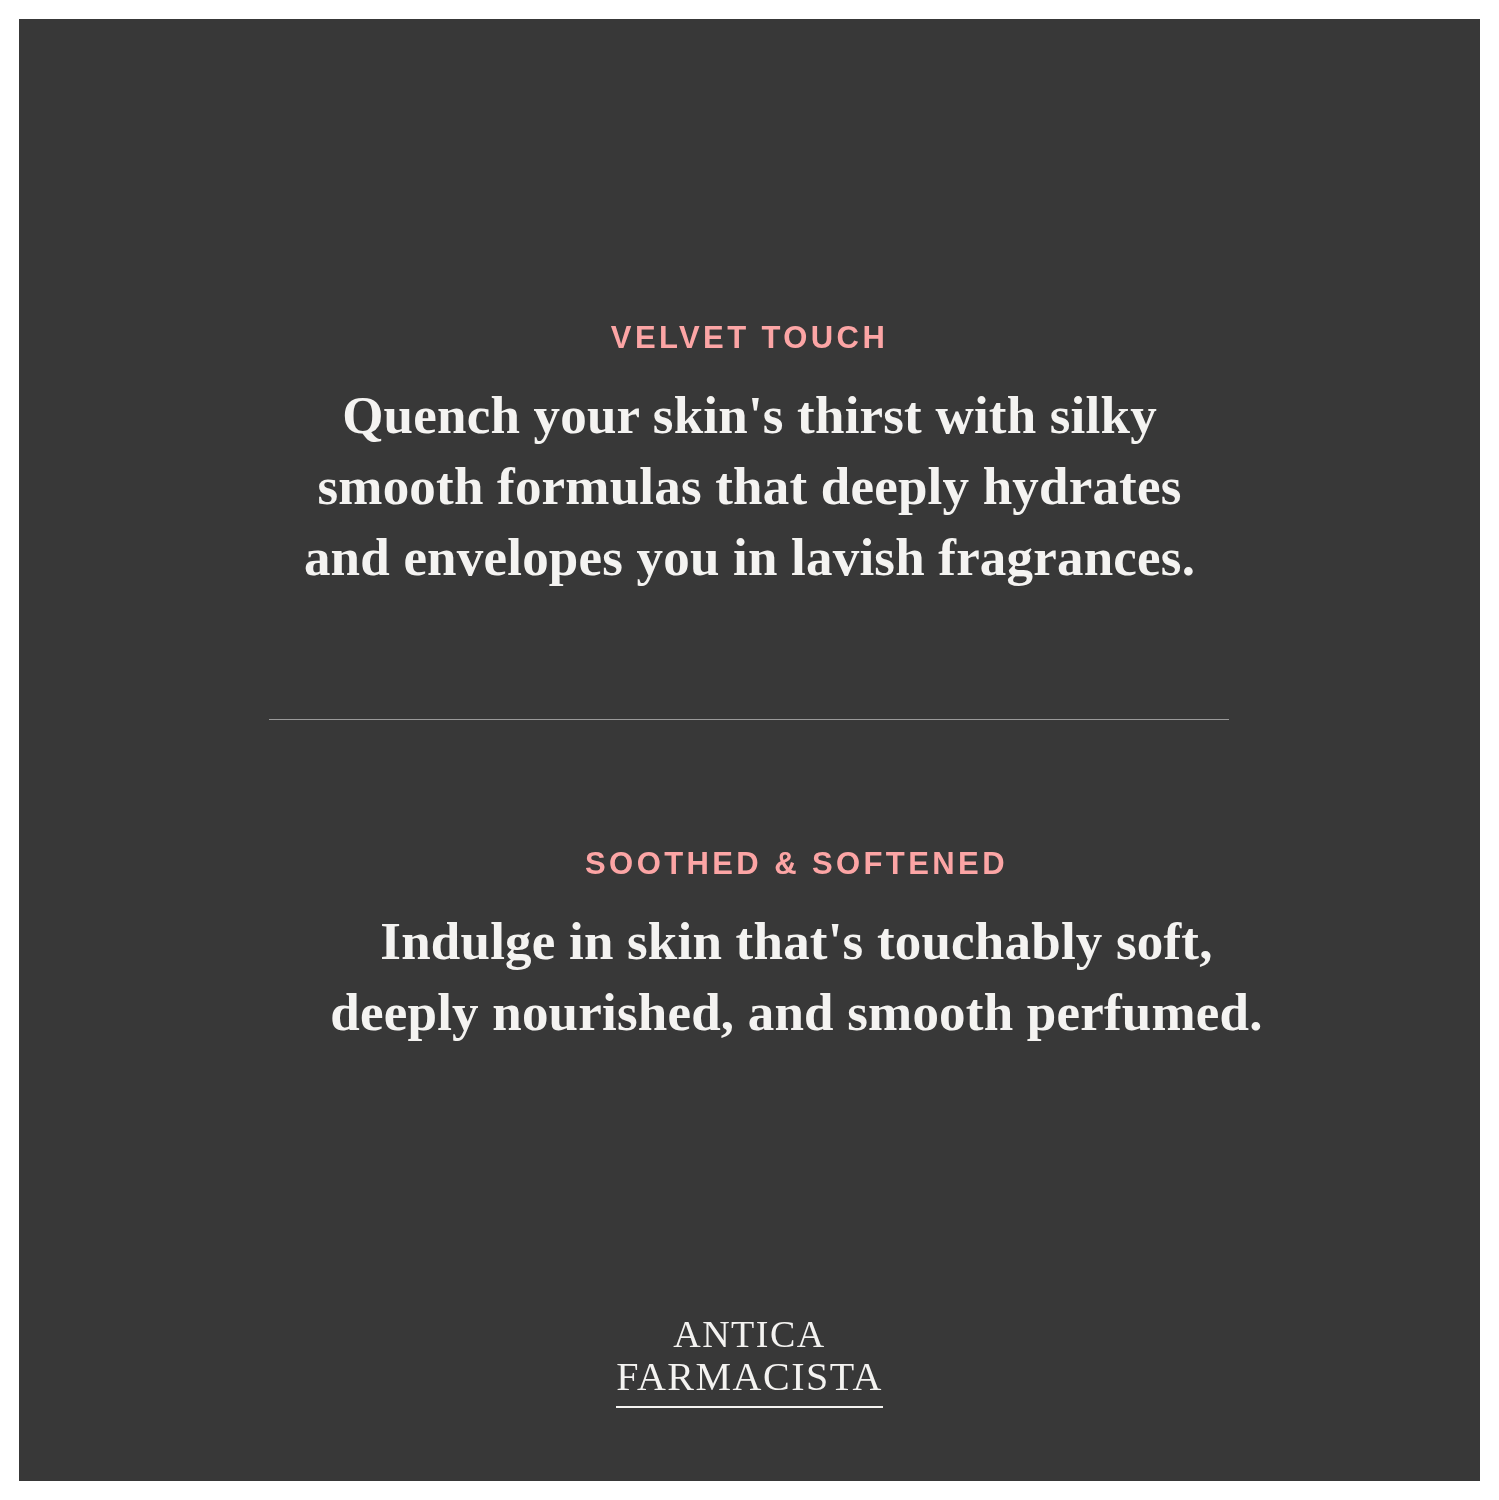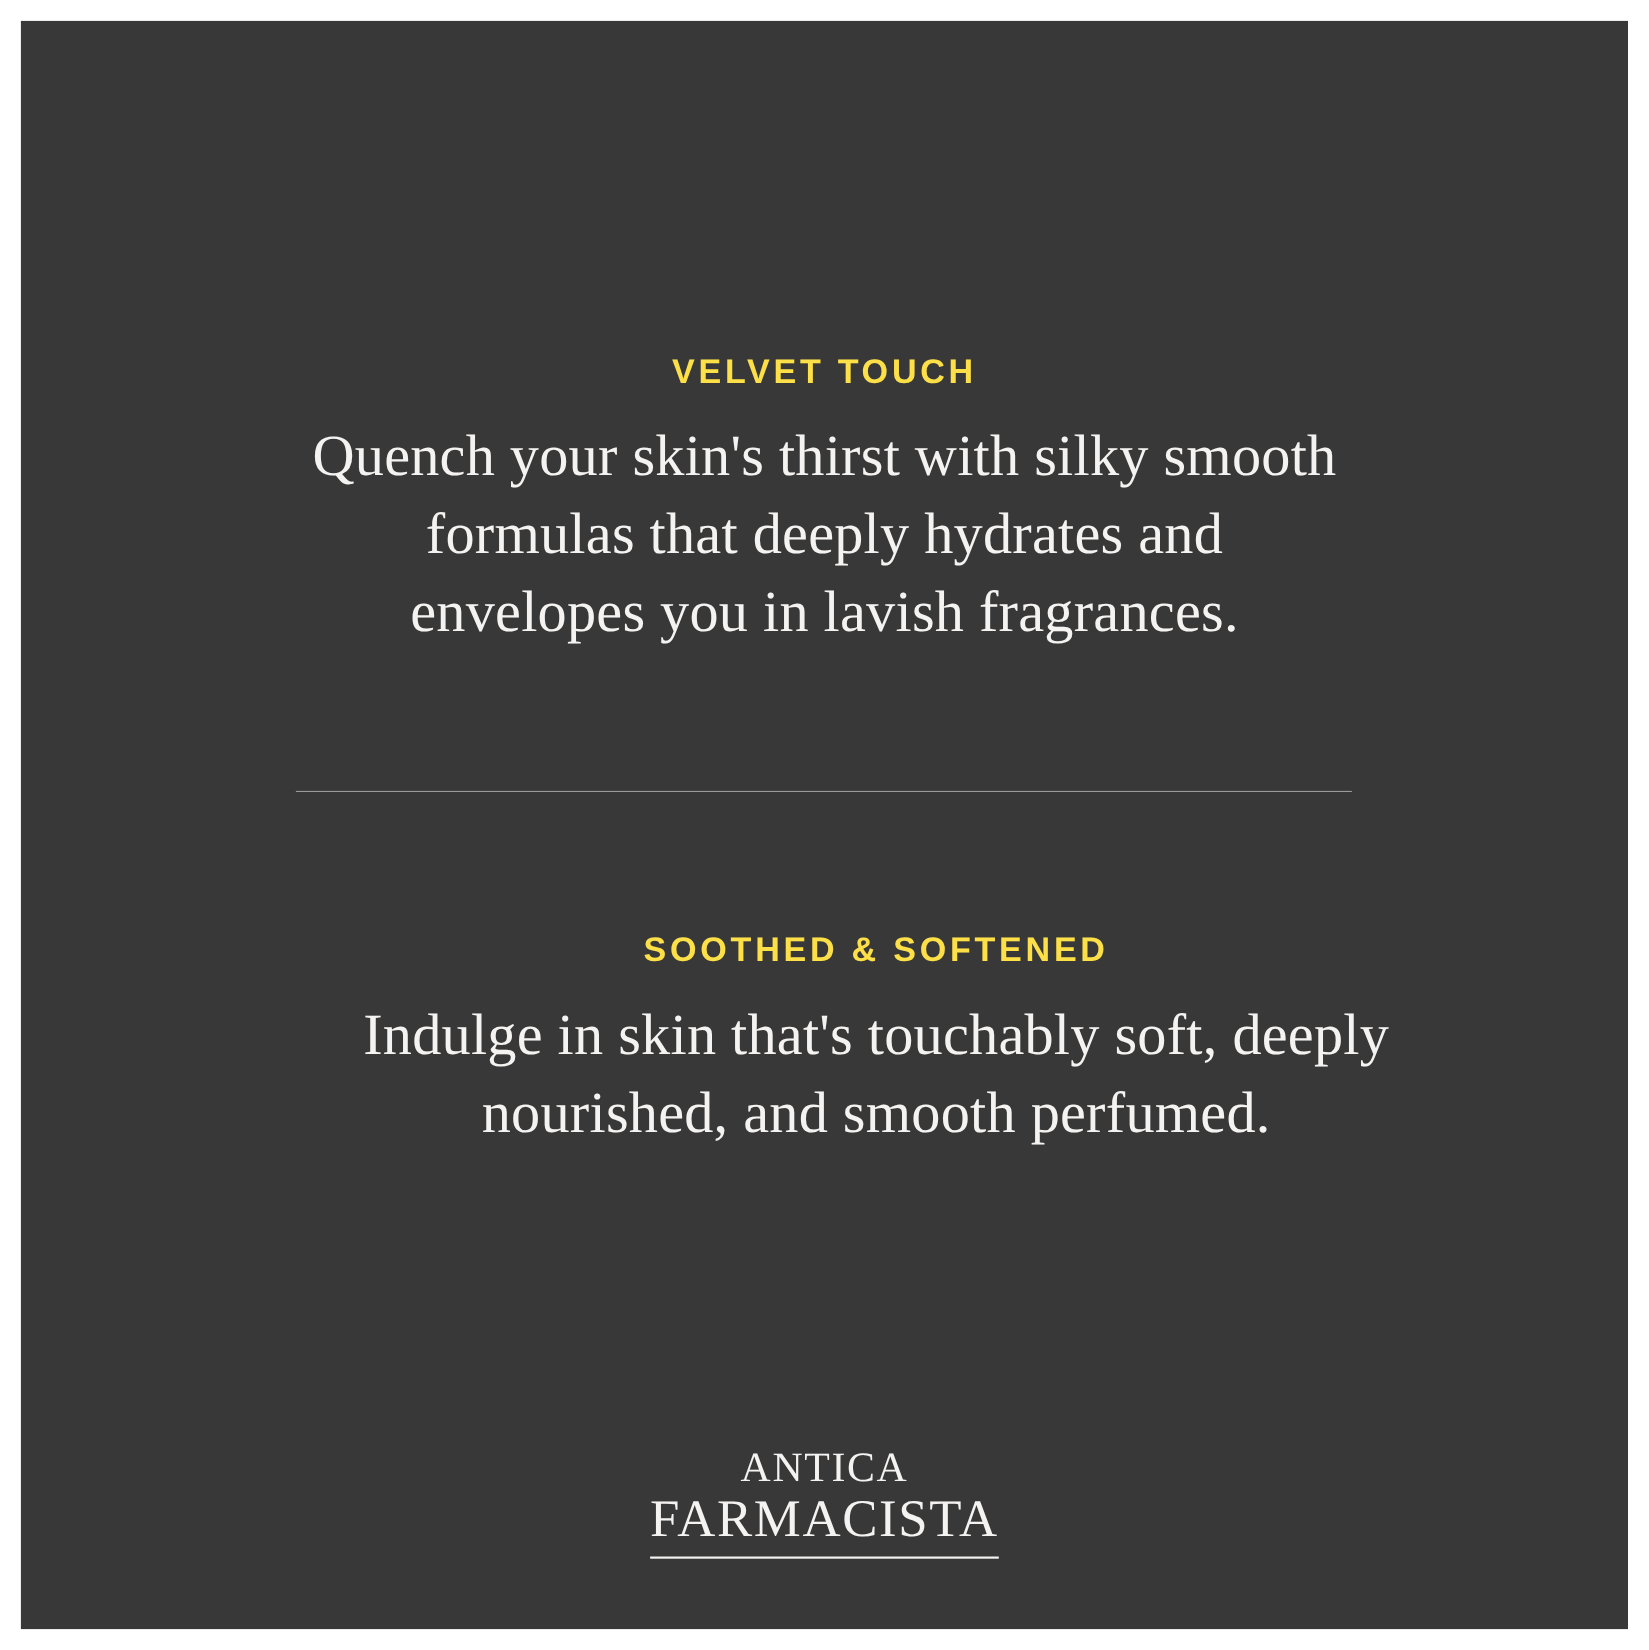--- a/index.html
+++ b/index.html
@@ -34,28 +34,28 @@
     text-align: center;
   }
   .section-1 { top: 300px; }
   .section-2 { top: 826px; padding-left: 47px; }
 
   .eyebrow {
     font-family: "Liberation Sans", sans-serif;
     font-size: 31px;
     font-weight: 700;
     letter-spacing: 3.4px;
-    color: #fde047;
+    color: #fca5a5;
     margin: 0 0 24px 0;
     line-height: 1.2;
   }
   .body-copy {
     font-family: "Liberation Serif", serif;
     font-size: 53px;
-    font-weight: 400;
+    font-weight: 700;
     color: #f4f3f1;
     line-height: 1.34;
     margin: 0 auto;
     width: 950px;
     letter-spacing: 0.2px;
   }
   .divider {
     position: absolute;
     left: 250px;
     top: 700px;
@@ -73,21 +73,21 @@
   .logo-line {
     font-family: "Liberation Serif", serif;
     color: #f4f3f1;
     letter-spacing: 1.5px;
     line-height: 1.08;
   }
   .logo-line-1 {
     font-size: 38px;
   }
   .logo-line-2 {
-    font-size: 48px;
+    font-size: 40px;
   }
   .logo-inner {
     display: inline-block;
     padding-bottom: 8px;
     border-bottom: 2px solid #f4f3f1;
   }
 </style>
 </head>
 <body>
 

